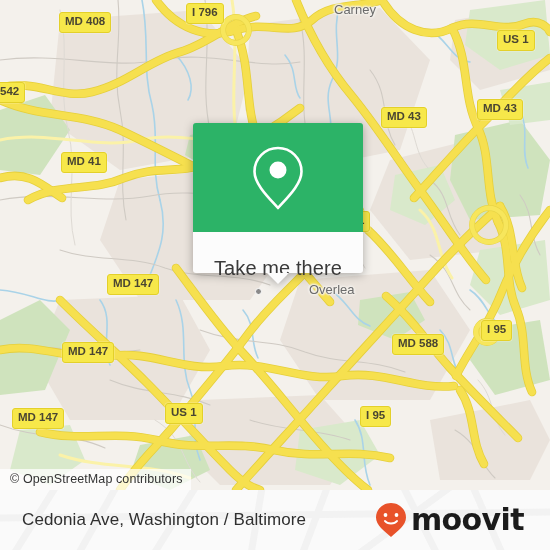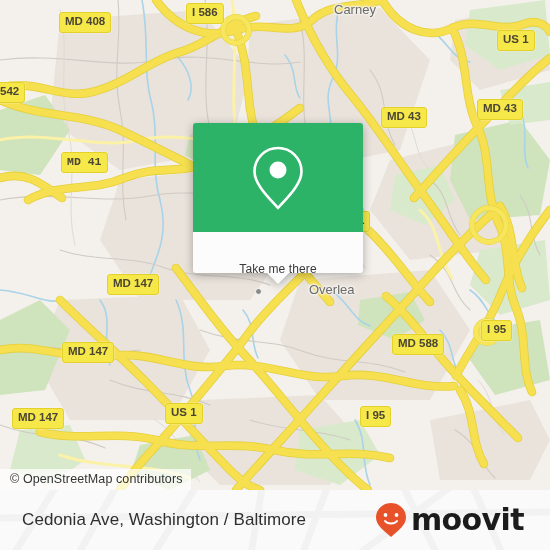--- a/index.html
+++ b/index.html
@@ -68,21 +68,21 @@
     height:109px;background:#2cb367;
     border-radius:3px 3px 0 0;
     display:flex;align-items:center;justify-content:center;
   }
   .card-body{
     background:#fcfcfc;height:41px;border-radius:0 0 3px 3px;
     display:flex;align-items:center;justify-content:center;
     position:relative;
   }
   .card-label{
-    font-size:12px;color:#3a3a3a;letter-spacing:.1px;margin-top:32px;
+    font-size:20px;color:#3a3a3a;letter-spacing:.1px;margin-top:32px;
   }
   .card-tail{
     position:absolute;left:50%;bottom:-11px;margin-left:-11px;
     width:0;height:0;
     border-left:11px solid transparent;
     border-right:11px solid transparent;
     border-top:11px solid #fcfcfc;
   }
 
   
@@ -280,26 +280,26 @@
       </g>
     </svg>
 
     <div class="place-dot" style="left:255px;top:288px;"></div>
 
     <div class="place town" style="left:298px;top:2px;">Carney</div>
     <div class="place town" style="left:266px;top:282px;margin-left:7px;">Overlea</div>
     <div class="place town" style="left:524px;top:400px;">Ross</div>
 
     <div class="shield" style="left:59px;top:12px;">MD 408</div>
-    <div class="shield" style="left:186px;top:3px;">I 586</div>
+    <div class="shield" style="left:186px;top:3px;">I 796</div>
     <div class="shield" style="left:497px;top:30px;">US 1</div>
     <div class="shield" style="left:-6px;top:82px;">542</div>
     <div class="shield" style="left:381px;top:107px;">MD 43</div>
     <div class="shield" style="left:477px;top:99px;">MD 43</div>
-    <div class="shield" style="left:61px;top:152px;font-family:Liberation Mono, monospace;">MD 41</div>
+    <div class="shield" style="left:61px;top:152px;">MD 41</div>
     <div class="shield" style="left:352px;top:211px;z-index:20;">1</div>
     <div class="shield" style="left:107px;top:274px;">MD 147</div>
     <div class="shield" style="left:62px;top:342px;">MD 147</div>
     <div class="shield" style="left:392px;top:334px;">MD 588</div>
     <div class="shield" style="left:481px;top:320px;">I 95</div>
     <div class="shield" style="left:12px;top:408px;">MD 147</div>
     <div class="shield" style="left:165px;top:403px;">US 1</div>
     <div class="shield" style="left:360px;top:406px;">I 95</div>
 
     <div class="attrib">© OpenStreetMap contributors</div>

